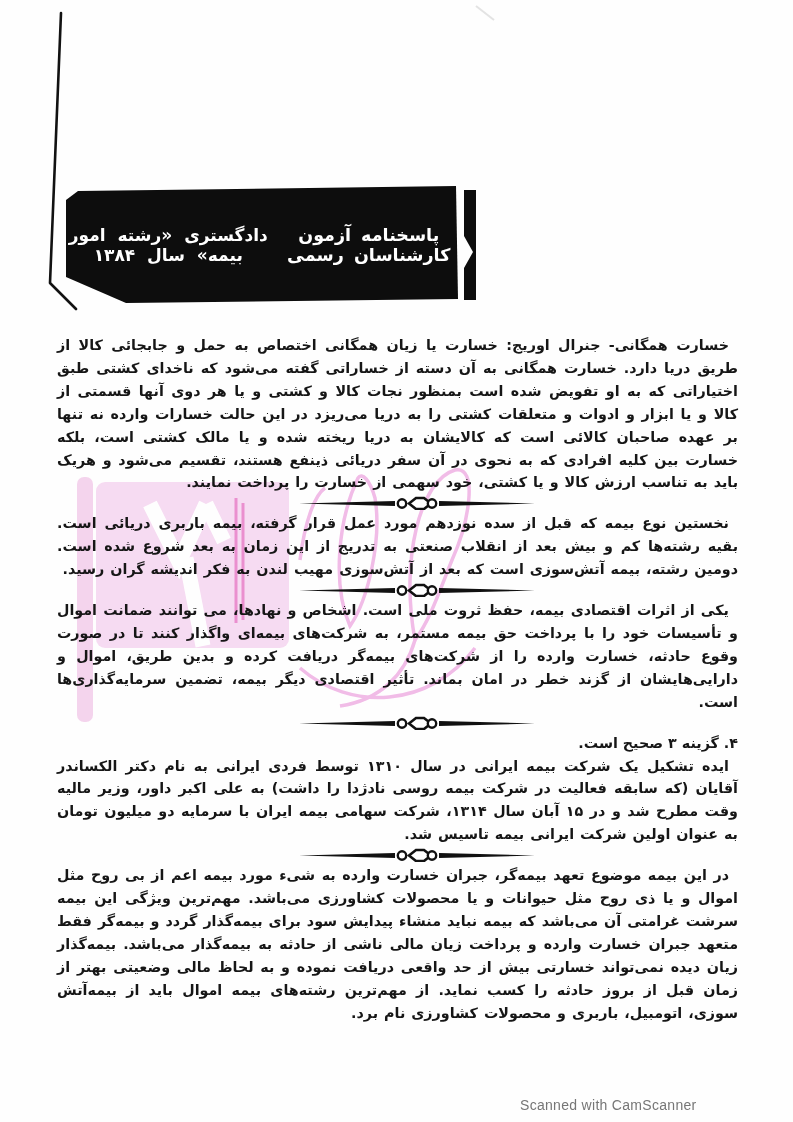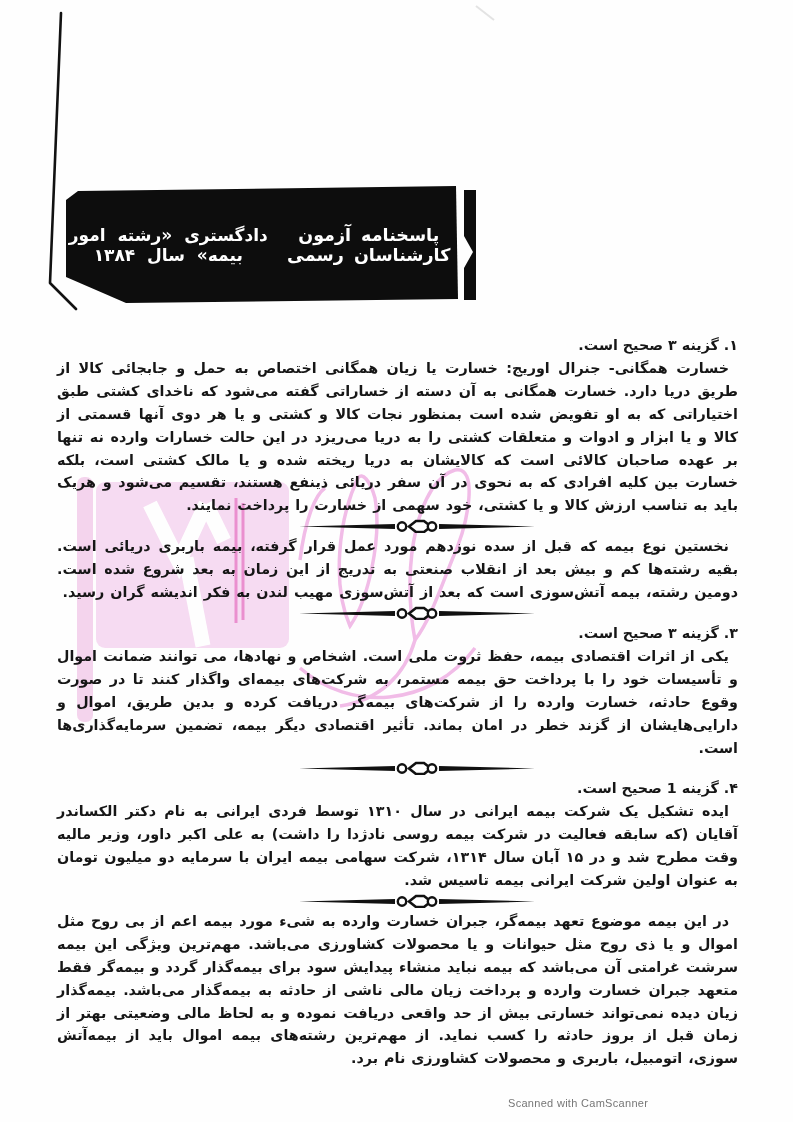--- a/index.html
+++ b/index.html
@@ -27,22 +27,22 @@
     direction:rtl;color:#161616;font-weight:700;
     font-size:14.3px;line-height:22.9px;
   }
   .answer-heading{text-align:right;}
   .answer-para{margin:0;text-align:justify;text-indent:9px;word-spacing:1px;}
   .answer-para .u{text-underline-offset:3px;text-decoration-thickness:1.3px;}
   .divider-wrap{height:14px;margin:2px 0;position:relative;}
   .divider-wrap svg{position:absolute;left:242px;top:0;}
   
   #footer-scan{
-    position:absolute;left:508px;top:1097px;z-index:2;
-    font-family:"Liberation Sans",sans-serif;font-size:11px;color:#767676;letter-spacing:.3px;
+    position:absolute;left:520px;top:1097px;z-index:2;
+    font-family:"Liberation Sans",sans-serif;font-size:14px;color:#767676;letter-spacing:.3px;
   }
 </style>
 </head>
 <body>
 
 <div id="page">
 
   <svg id="watermark" width="793" height="1122" viewBox="0 0 793 1122">
     <g opacity="0.9">
       <rect x="77" y="477" width="16" height="245" rx="7" fill="#f4d0ec"></rect>
@@ -75,21 +75,20 @@
     <polygon points="78,191 456,186 458,299 126,303 66,277 66,200" fill="#0d0d0d"></polygon>
     <path d="M464,190 L476,190 L476,300 L464,300 L464,268 L473,252 L464,236 Z" fill="#0d0d0d"></path>
   </svg>
   <div id="banner-text">
     <div class="bl1">پاسخنامه آزمون کارشناسان رسمی</div>
     <div class="bl2">دادگستری «رشته امور بیمه» سال ۱۳۸۴</div>
   </div>
 
   <div id="answers">
       <div>
-        <div class="answer-heading">۱. گزینه ۳ صحیح است.</div>
         <p class="answer-para"><span>خسارت همگانی- جنرال اوریج: خسارت یا زیان همگانی اختصاص به حمل و جابجائی کالا از طریق دریا دارد. خسارت همگانی به آن دسته از خساراتی گفته می‌شود که ناخدای کشتی طبق اختیاراتی که به او تفویض شده است بمنظور نجات کالا و کشتی و یا هر دوی آنها قسمتی از کالا و یا ابزار و ادوات و متعلقات کشتی را به دریا  می‌ریزد در این حالت خسارات وارده نه تنها بر عهده صاحبان کالائی است که کالایشان به دریا ریخته شده و یا مالک کشتی است، بلکه خسارت بین کلیه افرادی که به نحوی در آن سفر دریائی ذینفع هستند، تقسیم می‌شود و هریک باید به تناسب ارزش کالا و یا کشتی، خود سهمی از خسارت را پرداخت نمایند.</span></p>
     <div class="divider-wrap">
       <svg width="236" height="14" viewBox="0 0 236 14">
         <polygon points="0,7.5 96,5 96,10" fill="#111"></polygon>
         <polygon points="236,7.5 140,5 140,10" fill="#111"></polygon>
         <circle cx="103" cy="7.5" r="4.2" fill="#fff" stroke="#111" stroke-width="2.4"></circle>
         <polygon points="110,7.5 117,2 125,2 132,7.5 125,13 117,13" fill="#fff" stroke="#111" stroke-width="2.6"></polygon>
         <circle cx="133" cy="7.5" r="4.2" fill="#fff" stroke="#111" stroke-width="2.4"></circle>
       </svg>
     </div>
@@ -100,34 +99,33 @@
       <svg width="236" height="14" viewBox="0 0 236 14">
         <polygon points="0,7.5 96,5 96,10" fill="#111"></polygon>
         <polygon points="236,7.5 140,5 140,10" fill="#111"></polygon>
         <circle cx="103" cy="7.5" r="4.2" fill="#fff" stroke="#111" stroke-width="2.4"></circle>
         <polygon points="110,7.5 117,2 125,2 132,7.5 125,13 117,13" fill="#fff" stroke="#111" stroke-width="2.6"></polygon>
         <circle cx="133" cy="7.5" r="4.2" fill="#fff" stroke="#111" stroke-width="2.4"></circle>
       </svg>
     </div>
   </div>
       <div>
-        <div class="answer-heading">۳. گزینه ۳ صحیح است.</div>
         <p class="answer-para"><span>یکی از اثرات اقتصادی بیمه، حفظ ثروت ملی است. اشخاص و نهادها، می توانند ضمانت اموال و تأسیسات خود را با پرداخت حق بیمه مستمر، به شرکت‌های بیمه‌ای واگذار کنند تا در صورت وقوع حادثه، خسارت وارده را از شرکت‌های بیمه‌گر دریافت کرده و بدین طریق، اموال و دارایی‌هایشان از گزند خطر در امان بماند. تأثیر اقتصادی دیگر بیمه، تضمین سرمایه‌گذاری‌ها است.</span></p>
     <div class="divider-wrap">
       <svg width="236" height="14" viewBox="0 0 236 14">
         <polygon points="0,7.5 96,5 96,10" fill="#111"></polygon>
         <polygon points="236,7.5 140,5 140,10" fill="#111"></polygon>
         <circle cx="103" cy="7.5" r="4.2" fill="#fff" stroke="#111" stroke-width="2.4"></circle>
         <polygon points="110,7.5 117,2 125,2 132,7.5 125,13 117,13" fill="#fff" stroke="#111" stroke-width="2.6"></polygon>
         <circle cx="133" cy="7.5" r="4.2" fill="#fff" stroke="#111" stroke-width="2.4"></circle>
       </svg>
     </div>
   </div>
       <div>
-        <div class="answer-heading">۴. گزینه 1 صحیح است.</div>
+        <div class="answer-heading">۴. گزینه ۳ صحیح است.</div>
         <p class="answer-para"><span>ایده تشکیل یک شرکت بیمه ایرانی در سال ۱۳۱۰ توسط فردی ایرانی به نام دکتر الکساندر آقایان (که سابقه فعالیت در شرکت بیمه روسی نادژدا را داشت) به </span><span class="u">علی اکبر داور</span><span>، </span><span class="u">وزیر مالیه</span><span> وقت مطرح شد و در </span><span class="u">۱۵ آبان</span><span> سال </span><span class="u">۱۳۱۴</span><span>، </span><span class="u">شرکت سهامی بیمه ایران</span><span> با سرمایه دو میلیون تومان به عنوان اولین شرکت ایرانی بیمه تاسیس شد.</span></p>
     <div class="divider-wrap">
       <svg width="236" height="14" viewBox="0 0 236 14">
         <polygon points="0,7.5 96,5 96,10" fill="#111"></polygon>
         <polygon points="236,7.5 140,5 140,10" fill="#111"></polygon>
         <circle cx="103" cy="7.5" r="4.2" fill="#fff" stroke="#111" stroke-width="2.4"></circle>
         <polygon points="110,7.5 117,2 125,2 132,7.5 125,13 117,13" fill="#fff" stroke="#111" stroke-width="2.6"></polygon>
         <circle cx="133" cy="7.5" r="4.2" fill="#fff" stroke="#111" stroke-width="2.4"></circle>
       </svg>
     </div>

